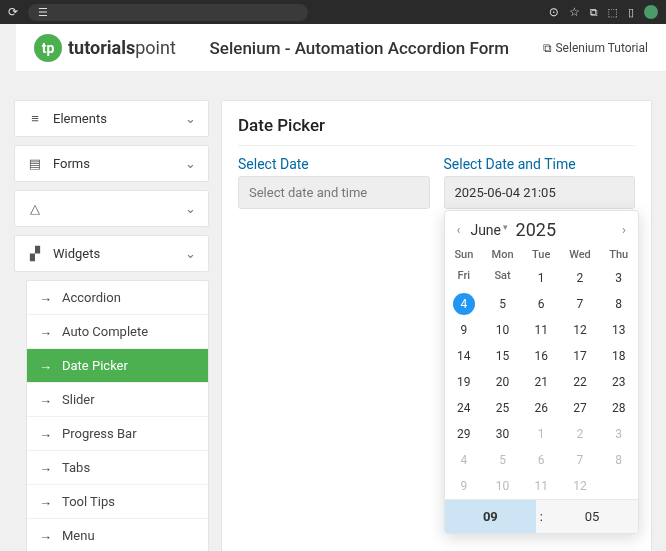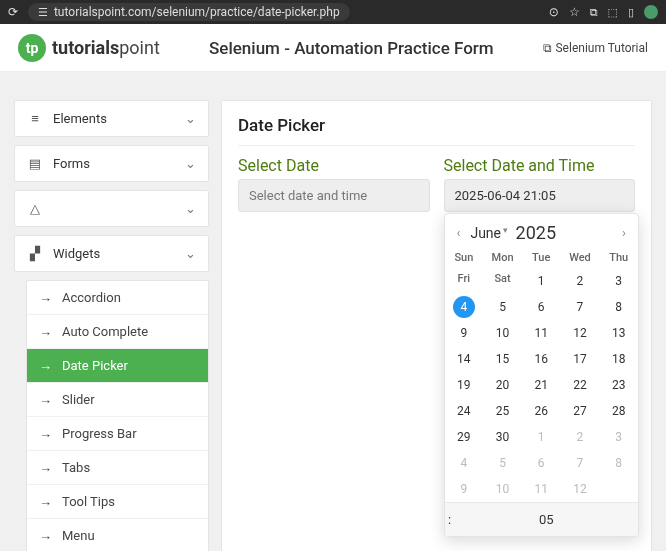--- a/index.html
+++ b/index.html
@@ -7,21 +7,21 @@
 
 
 .browser-bar { background: #2a2a2b; height: 24px; display: flex; align-items: center; padding: 0 8px; color: #ddd; font-size: 12px; gap: 10px; }
 .browser-bar .nav-icons { display: flex; gap: 8px; align-items: center; }
 .url-pill { background: #3a3a3b; border-radius: 12px; padding: 2px 10px; display: flex; align-items: center; gap: 6px; flex: 0 0 auto; min-width: 280px; }
 .spacer { flex: 1; }
 .right-icons { display: flex; gap: 10px; align-items: center; }
 .profile-circle { width: 14px; height: 14px; border-radius: 50%; background: #4a9a6a; }
 
 
-.header { background: #fff; height: 48px; display: flex; align-items: center; padding: 0 18px; justify-content: space-between; border-bottom: 1px solid #eee; }
+.header { background: #fff; height: 48px; display: flex; align-items: center; padding: 0 18px; justify-content: space-between; border-bottom: 1px solid #eee; margin-left: 16px; }
 .logo { display: flex; align-items: center; gap: 6px; font-size: 18px; font-weight: 400; color: #444; }
 .logo .mark { width: 28px; height: 28px; border-radius: 50%; background: #4CAF50; position: relative; display: flex; align-items: center; justify-content: center; }
 .logo .mark::after { content: "tp"; color: #fff; font-weight: 700; font-size: 14px; }
 .logo b { font-weight: 700; color: #333; }
 .page-title { font-size: 17px; color: #333; font-weight: 500; }
 .tutorial-link { font-size: 12px; color: #444; display: flex; align-items: center; gap: 4px; }
 
 
 .content { display: flex; padding: 28px 14px 0 14px; gap: 12px; }
 
@@ -38,21 +38,21 @@
 .sub-item:last-child { border-bottom: none; }
 .sub-item.active { background: #4CAF50; color: #fff; }
 .sub-item .arrow { font-size: 13px; }
 
 
 .main { flex: 1; background: #fff; border: 1px solid #e4e4e4; border-radius: 2px; padding: 14px 16px; }
 .main h2 { font-size: 17px; font-weight: 500; color: #222; margin-bottom: 10px; }
 .main hr { border: none; border-top: 1px solid #eee; margin-bottom: 10px; }
 .fields { display: flex; gap: 14px; }
 .field { flex: 1; }
-.field label { display: block; font-size: 16px; color: #4d7c0f; margin-bottom: 4px; }
+.field label { display: block; font-size: 14px; color: #0369a1; margin-bottom: 4px; }
 .input-box { background: #eee; border: 1px solid #e0e0e0; border-radius: 3px; padding: 8px 10px; font-size: 13px; color: #777; }
 .input-box.filled { color: #333; }
 
 
 .calendar-wrap { position: relative; }
 .calendar { position: absolute; top: 34px; left: 0; right: -4px; background: #fff; border-radius: 4px; box-shadow: 0 4px 16px rgba(0,0,0,0.15); border: 1px solid #e4e4e4; overflow: hidden; }
 .cal-head { display: flex; align-items: center; justify-content: center; gap: 4px; padding: 8px 6px 4px; }
 .cal-head .nav { color: #888; cursor: pointer; padding: 0 6px; font-size: 13px; }
 .cal-head .month { display: flex; align-items: flex-start; gap: 2px; font-size: 14px; color: #333; }
 .cal-head .year { font-size: 18px; color: #333; margin-left: 4px; }
@@ -74,39 +74,38 @@
 </style>
 </head>
 <body>
 
 <div class="browser-bar">
   <div class="nav-icons">
     <span>⟳</span>
   </div>
   <div class="url-pill">
     <span style="font-size:11px">☰</span>
-    <span>tutorialspoint.com/selenium/practice/date-picker.php</span>
   </div>
   <div class="spacer"></div>
   <div class="right-icons">
     <span style="font-size:12px">⊙</span>
     <span>☆</span>
     <span style="font-size:11px">⧉</span>
     <span style="font-size:11px">⬚</span>
     <span style="font-size:11px">▯</span>
     <span class="profile-circle"></span>
   </div>
 </div>
 
 <div class="header">
   <div class="logo">
     <span class="mark"></span>
     <span><b>tutorials</b><span>point</span></span>
   </div>
-  <div class="page-title">Selenium - Automation Practice Form</div>
+  <div class="page-title">Selenium - Automation Accordion Form</div>
   <div class="tutorial-link">
     <span>⧉</span>
     <span>Selenium Tutorial</span>
   </div>
 </div>
 
 <div class="content">
 
   <div class="sidebar">
     <div class="side-panel">
@@ -241,20 +240,21 @@
                 <div class="day out"><span>5</span></div>
                 <div class="day out"><span>6</span></div>
                 <div class="day out"><span>7</span></div>
                 <div class="day out"><span>8</span></div>
                 <div class="day out"><span>9</span></div>
                 <div class="day out"><span>10</span></div>
                 <div class="day out"><span>11</span></div>
                 <div class="day out"><span>12</span></div>
               </div>
             <div class="time-row">
+              <div class="time-cell sel-hr">09</div>
               <div class="time-cell sep">:</div>
               <div class="time-cell">05</div>
             </div>
           </div>
 
         </div>
       </div>
     </div>
   </div>
 </div>

